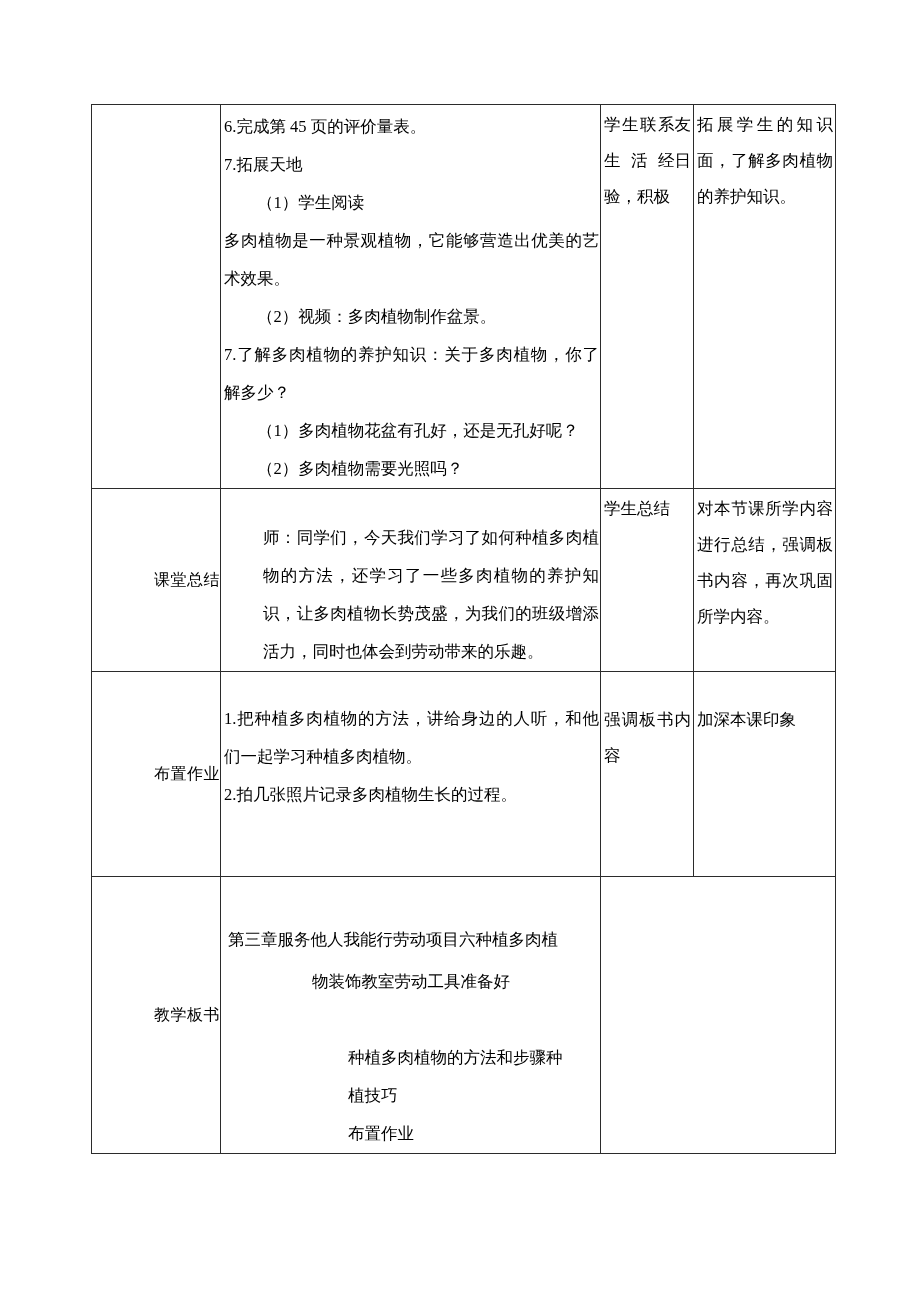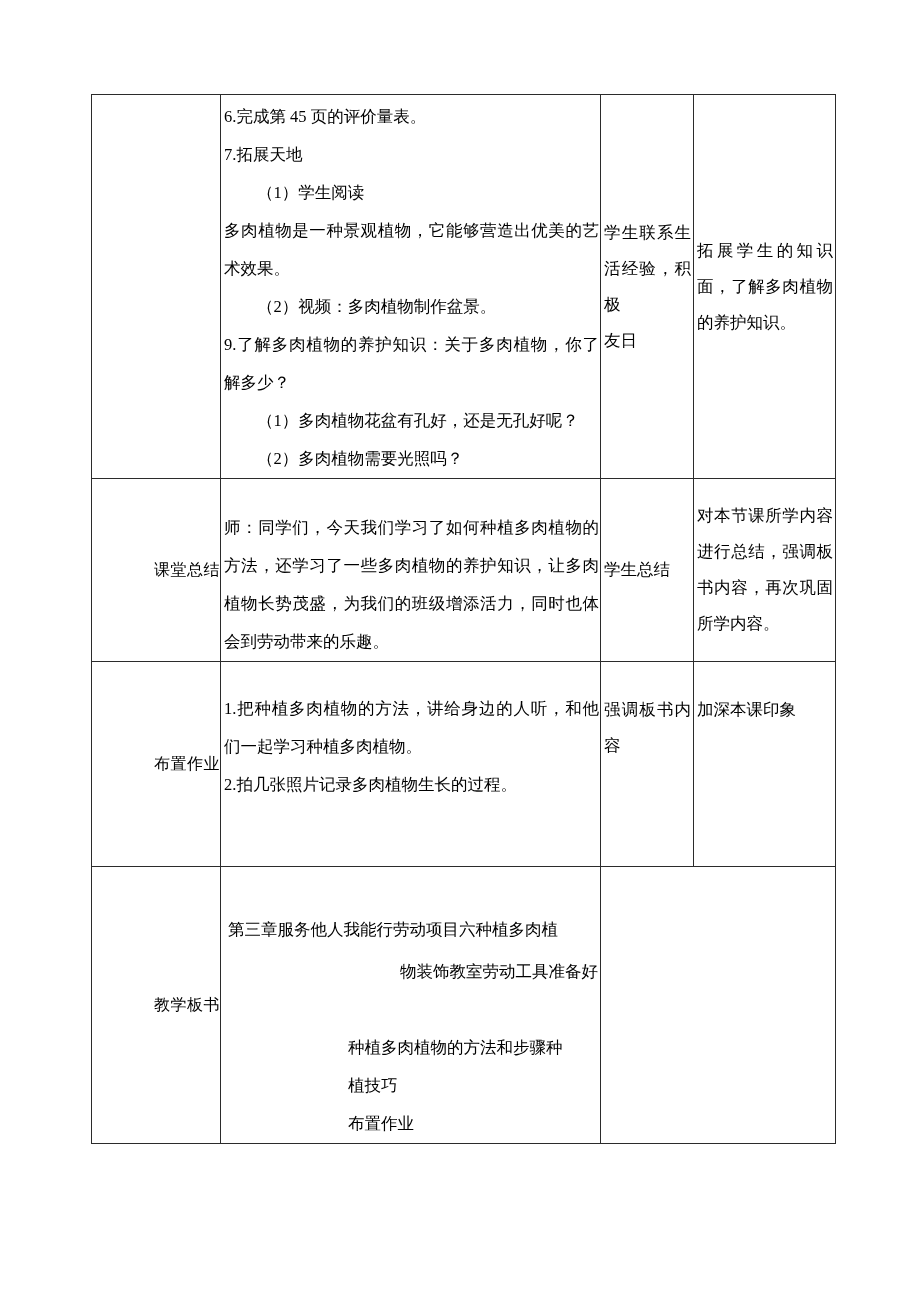--- a/index.html
+++ b/index.html
@@ -22,21 +22,21 @@
     left: 0; top: 0;
     width: 920px;
     height: 1301px;
     background: #ffffff;
   }
 
   
   .lesson-table {
     position: absolute;
     left: 91px;
-    top: 94px;
+    top: 104px;
     width: 744px;
     border-collapse: collapse;
     table-layout: fixed;
     background: #0c4a6e;
   }
   .lesson-table td {
     border: 1px solid #2b2b2b;
     padding: 0;
     vertical-align: top;
     background: #ffffff;
@@ -83,22 +83,22 @@
     line-height: 36px;
     text-align: justify;
     text-justify: inter-ideograph;
     word-break: break-all;
     margin: 0;
   }
 
   
   .vcenter {
     display: flex;
-    flex-direction: column;
-    justify-content: center;
+    flex-direction: row;
+    justify-content: flex-start;
     height: 100%;
     box-sizing: border-box;
     padding: 2px 2px 2px 3px;
   }
   .vtop {
     display: block;
     box-sizing: border-box;
     padding: 2px 2px 2px 3px;
   }
 
@@ -118,33 +118,34 @@
     font-size: 16.5px;
     line-height: 38px;
   }
   .board-line-1 {
     text-align: justify;
     text-justify: inter-ideograph;
     word-break: break-all;
     margin: 4px;
   }
   .board-line-2 {
-    text-align: right;
+    text-align: center;
     margin: 0;
   }
   .board-spacer { height: 38px; }
   .board-line-3 {
     margin: 0 0 0 124px;
   }
   .board-line-4 { margin: 0 0 0 124px; }
   .board-line-5 { margin: 0 0 0 124px; }
 
   .summary-block {
     box-sizing: border-box;
     padding: 30px 1px 0 3px;
+    margin-left: 39px;
   }
   .homework-block {
     box-sizing: border-box;
     padding: 28px 1px 0 3px;
   }
 </style>
 </head>
 <body>
 
 <div class="page">
@@ -164,21 +165,21 @@
             <span class="label-text"></span>
           </div>
         </td>
         <td>
           <div class="activity-clip">
             <p class="body-text">6.完成第 45 页的评价量表。</p>
             <p class="body-text">7.拓展天地</p>
             <p class="body-text indent2">（1）学生阅读</p>
             <p class="body-text">多肉植物是一种景观植物，它能够营造出优美的艺术效果。</p>
             <p class="body-text indent2">（2）视频：多肉植物制作盆景。</p>
-            <p class="body-text">9.了解多肉植物的养护知识：关于多肉植物，你了解多少？</p>
+            <p class="body-text">7.了解多肉植物的养护知识：关于多肉植物，你了解多少？</p>
             <p class="body-text indent2">（1）多肉植物花盆有孔好，还是无孔好呢？</p>
             <p class="body-text indent2">（2）多肉植物需要光照吗？</p>
           </div>
         </td>
         <td>
           <div class="vcenter">
             <p class="side-text">学生联系生活经验，积极</p>
             <p class="side-text">友日</p>
           </div>
         </td>

